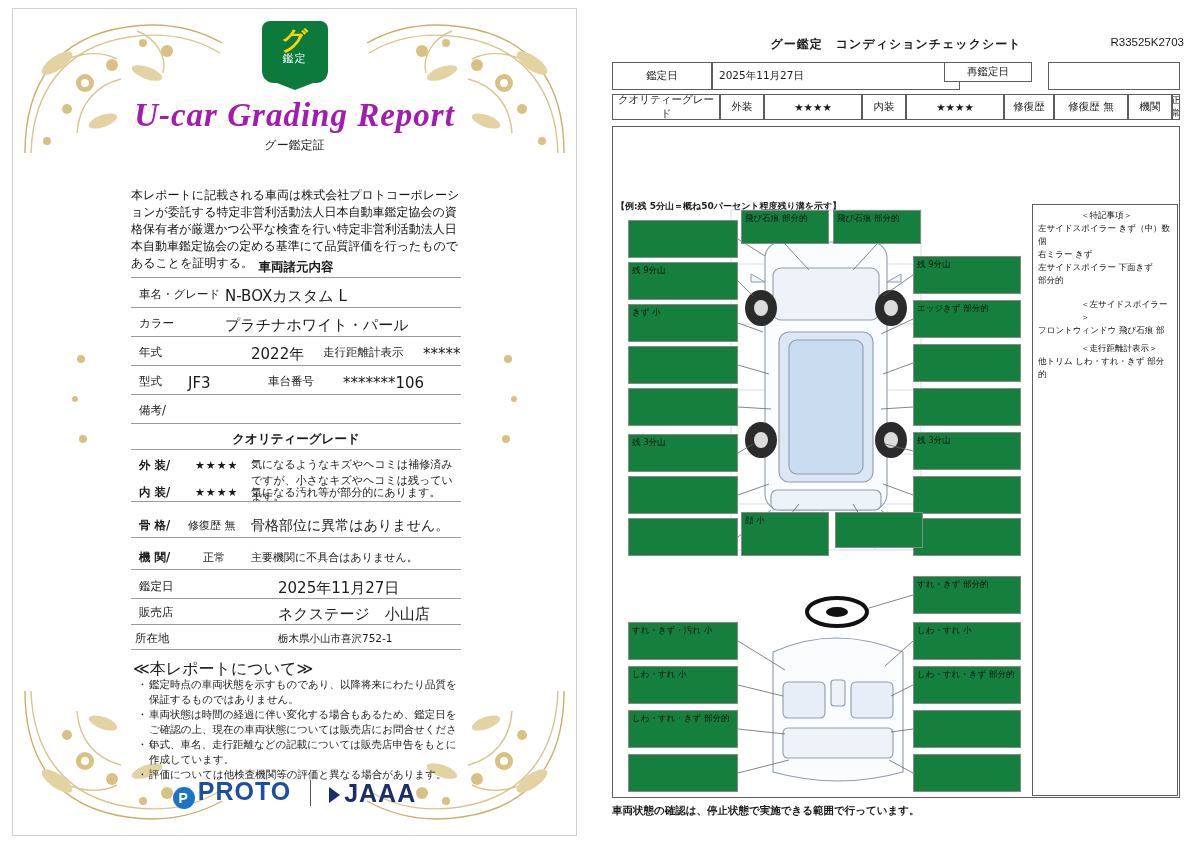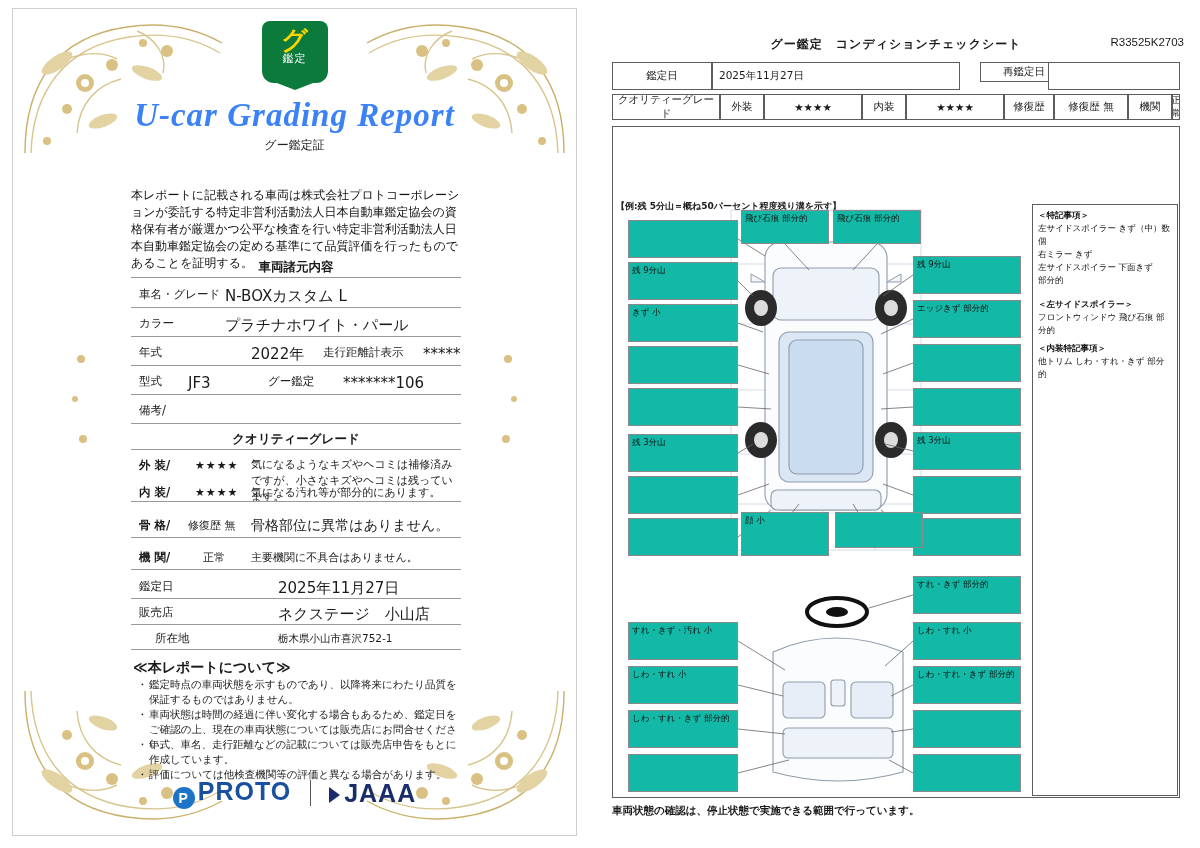--- a/index.html
+++ b/index.html
@@ -46,21 +46,21 @@
   .logo-badge .kn{
     position:absolute;left:0;top:30px;width:62px;text-align:center;
     color:#ffffff;font-size:11px;line-height:12px;letter-spacing:1px;
     font-family:"DejaVu Sans", sans-serif;
   }
 
   .cert-title{
     position:absolute;left:0;top:88px;width:100%;text-align:center;
     font-family:"Liberation Serif", serif;
     font-style:italic;font-weight:bold;
-    font-size:33px;color:#3b82f6;letter-spacing:1px;
+    font-size:33px;color:#a21caf;letter-spacing:1px;
   }
   .cert-subtitle{
     position:absolute;left:0;top:128px;width:100%;text-align:center;
     font-size:12px;color:#222;
   }
   .cert-intro{
     position:absolute;left:118px;top:178px;width:330px;
     font-size:12px;line-height:17px;color:#111;
     font-family:"DejaVu Sans", sans-serif;
   }
@@ -71,21 +71,21 @@
     font-family:"DejaVu Sans", sans-serif;
   }
   .hr{position:absolute;height:1px;background:#9a9a9a;}
 
   .row-lbl{position:absolute;font-size:11.5px;font-family:"DejaVu Sans", sans-serif;}
   .row-val{position:absolute;font-size:15px;font-family:"DejaVu Sans", sans-serif;}
 
   .stars{letter-spacing:1px;font-size:11px;}
 
   .notes-title{
-    position:absolute;left:120px;font-size:14px;font-weight:bold;
+    position:absolute;left:120px;font-size:16px;font-weight:normal;
     font-family:"DejaVu Sans", sans-serif;
   }
   .note{
     position:absolute;font-size:10.5px;line-height:15px;
     font-family:"DejaVu Sans", sans-serif;
   }
 
   .brands{position:absolute;left:0;width:100%;top:768px;text-align:center;}
   .brands .proto{
     display:inline-block;vertical-align:middle;color:#1b4fa0;font-weight:bold;
@@ -130,28 +130,28 @@
     position:absolute;box-sizing:border-box;
     font-size:10.5px;display:flex;align-items:center;justify-content:center;
     border:1px solid #5d5d5d;background:#fff;text-align:center;
   }
   .tcell.left{justify-content:flex-start;padding-left:6px;}
 
   .small-note{position:absolute;font-size:9px;line-height:12px;}
   .bold{font-weight:bold;}
 
   .dbox{
-    position:absolute;box-sizing:border-box;border:1px solid #8a8a8a;background:#14b8a6;
+    position:absolute;box-sizing:border-box;border:1px solid #8a8a8a;background:#15803d;
     font-size:8.5px;padding:2px 3px;color:#111;
   }
   .remark{
     position:absolute;box-sizing:border-box;border:1px solid #5d5d5d;background:#fff;
     font-size:8.5px;line-height:13px;padding:4px 5px;color:#111;
   }
-  .rm-h{font-weight:bold;}
+  .rm-h{font-weight:normal;margin-left:43px;}
 
   .diagram-area{position:absolute;left:9px;top:196px;width:418px;height:600px;}
   .footer-note{position:absolute;left:8px;top:796px;font-size:10.5px;font-weight:bold;}
 
   svg{overflow:visible;}
 </style>
 </head>
 <body>
 
 <div class="page">
@@ -295,21 +295,21 @@
     <div class="hr" style="left:118px;top:327px;width:330px;"></div>
 
     <div class="row-lbl" style="left:126px;top:336px;">年式</div>
     <div class="row-val" style="left:238px;top:336px;">2022年</div>
     <div class="row-lbl" style="left:310px;top:336px;">走行距離計表示</div>
     <div class="row-val" style="left:410px;top:336px;">*****</div>
     <div class="hr" style="left:118px;top:356px;width:330px;"></div>
 
     <div class="row-lbl" style="left:126px;top:365px;">型式</div>
     <div class="row-val" style="left:175px;top:365px;">JF3</div>
-    <div class="row-lbl" style="left:255px;top:365px;">グー鑑定</div>
+    <div class="row-lbl" style="left:255px;top:365px;">車台番号</div>
     <div class="row-val" style="left:330px;top:365px;">*******106</div>
     <div class="hr" style="left:118px;top:385px;width:330px;"></div>
 
     <div class="row-lbl" style="left:126px;top:394px;">備考/</div>
     <div class="hr" style="left:118px;top:414px;width:330px;"></div>
 
     <div class="sec-head" style="top:422px;">クオリティーグレード</div>
     <div class="hr" style="left:118px;top:440px;width:330px;"></div>
 
     <div class="row-lbl bold" style="left:126px;top:449px;">外 装/</div>
@@ -332,21 +332,21 @@
     <div class="hr" style="left:118px;top:560px;width:330px;"></div>
 
     <div class="row-lbl" style="left:126px;top:570px;">鑑定日</div>
     <div class="row-val" style="left:265px;top:570px;">2025年11月27日</div>
     <div class="hr" style="left:118px;top:589px;width:330px;"></div>
 
     <div class="row-lbl" style="left:126px;top:596px;">販売店</div>
     <div class="row-val" style="left:265px;top:596px;">ネクステージ　小山店</div>
     <div class="hr" style="left:118px;top:615px;width:330px;"></div>
 
-    <div class="row-lbl" style="left:142px;top:622px;text-align:right;">所在地</div>
+    <div class="row-lbl" style="left:122px;top:622px;text-align:right;">所在地</div>
     <div class="row-val" style="left:265px;top:623px;font-size:10.5px;">栃木県小山市喜沢752-1</div>
     <div class="hr" style="left:118px;top:640px;width:330px;"></div>
 
     <div class="notes-title" style="top:650px;">≪本レポートについて≫</div>
     <div class="note" style="left:124px;top:668px;">・</div>
     <div class="note" style="left:136px;top:668px;width:310px;">鑑定時点の車両状態を示すものであり、以降将来にわたり品質を保証するものではありません。</div>
     <div class="note" style="left:124px;top:698px;">・</div>
     <div class="note" style="left:136px;top:698px;width:310px;">車両状態は時間の経過に伴い変化する場合もあるため、鑑定日をご確認の上、現在の車両状態については販売店にお問合せください。</div>
     <div class="note" style="left:124px;top:728px;">・</div>
     <div class="note" style="left:136px;top:728px;width:310px;">年式、車名、走行距離などの記載については販売店申告をもとに作成しています。</div>
@@ -360,21 +360,21 @@
     </div>
   </div>
 
   <div class="right-sheet">
 
     <div class="sheet-title">グー鑑定　コンディションチェックシート</div>
     <div class="sheet-code">R33525K2703</div>
 
     <div class="tcell" style="left:8px;top:54px;width:100px;height:28px;">鑑定日</div>
     <div class="tcell left" style="left:108px;top:54px;width:248px;height:28px;">2025年11月27日</div>
-    <div class="tcell" style="left:376px;top:54px;width:88px;height:20px;">再鑑定日</div>
+    <div class="tcell" style="left:340px;top:54px;width:88px;height:20px;">再鑑定日</div>
     <div class="tcell left" style="left:444px;top:54px;width:132px;height:28px;"></div>
 
     <div class="tcell" style="left:8px;top:86px;width:108px;height:26px;">クオリティーグレード</div>
     <div class="tcell" style="left:116px;top:86px;width:44px;height:26px;">外装</div>
     <div class="tcell" style="left:160px;top:86px;width:98px;height:26px;">★★★★</div>
     <div class="tcell" style="left:258px;top:86px;width:44px;height:26px;">内装</div>
     <div class="tcell" style="left:302px;top:86px;width:98px;height:26px;">★★★★</div>
     <div class="tcell" style="left:400px;top:86px;width:50px;height:26px;">修復歴</div>
     <div class="tcell" style="left:450px;top:86px;width:74px;height:26px;">修復歴 無</div>
     <div class="tcell" style="left:524px;top:86px;width:44px;height:26px;">機関</div>
@@ -400,21 +400,21 @@
       <div>左サイドスポイラー きず（中）数個</div>
       <div>右ミラー きず</div>
       <div>左サイドスポイラー 下面きず</div>
       <div>部分的</div>
     </div>
     <div class="remark" style="left:428px;top:286px;width:146px;height:44px;border-top:none;border-bottom:none;">
       <div class="rm-h">＜左サイドスポイラー＞</div>
       <div>フロントウィンドウ 飛び石痕 部分的</div>
     </div>
     <div class="remark" style="left:428px;top:330px;width:146px;height:458px;border-top:none;">
-      <div class="rm-h">＜内装特記事項＞</div>
+      <div class="rm-h">＜走行距離計表示＞</div>
       <div>他トリム しわ・すれ・きず 部分的</div>
     </div>
 
     <div class="diagram-area">
 
       <svg width="418" height="600" viewBox="0 0 418 600" style="position:absolute;left:0;top:0;">
 
         <g stroke="#c3cfe0" stroke-width="0.7" fill="none">
           <rect x="118" y="6" width="190" height="340"></rect>
           <line x1="118" y1="60" x2="308" y2="60"></line>

